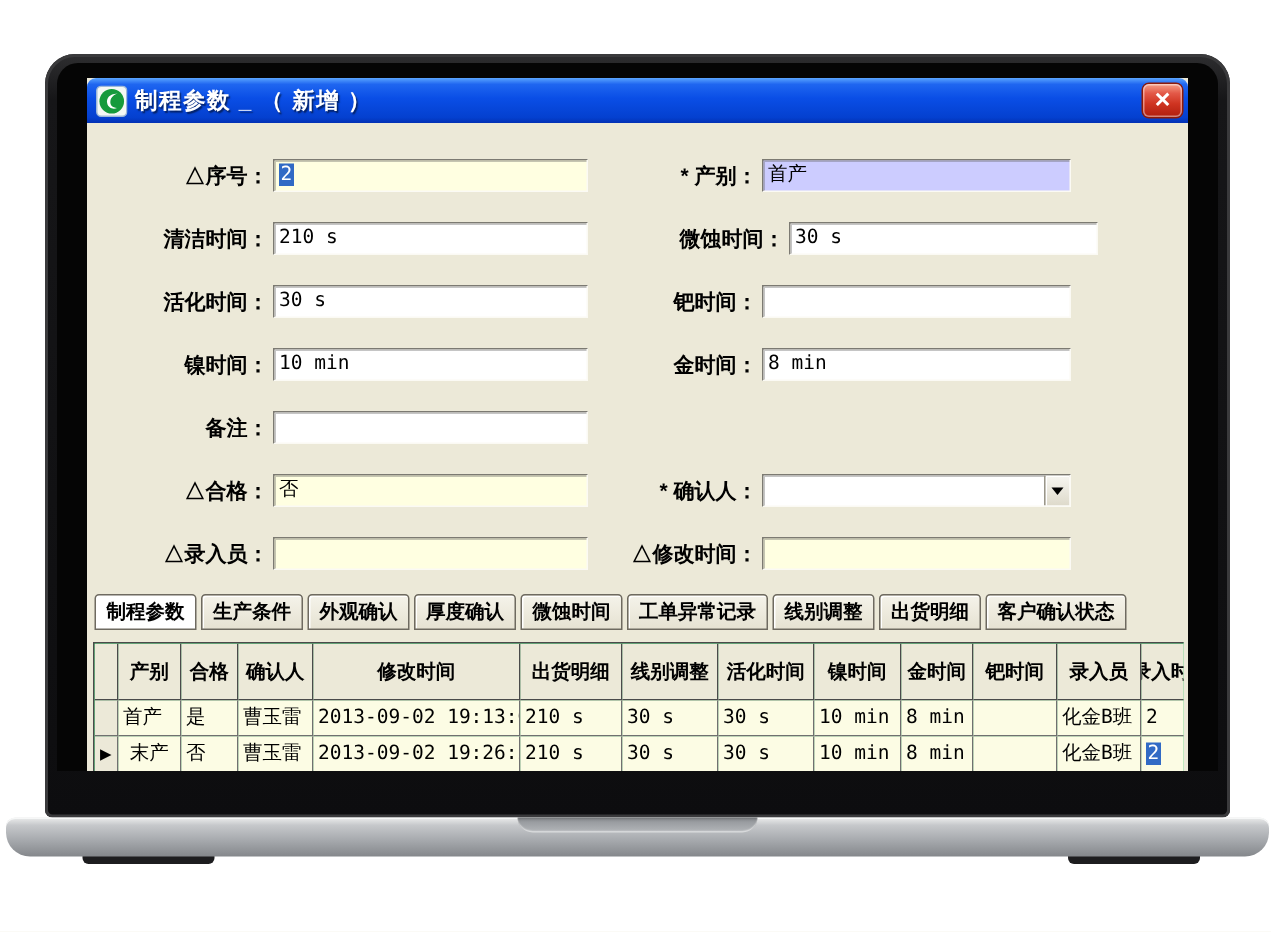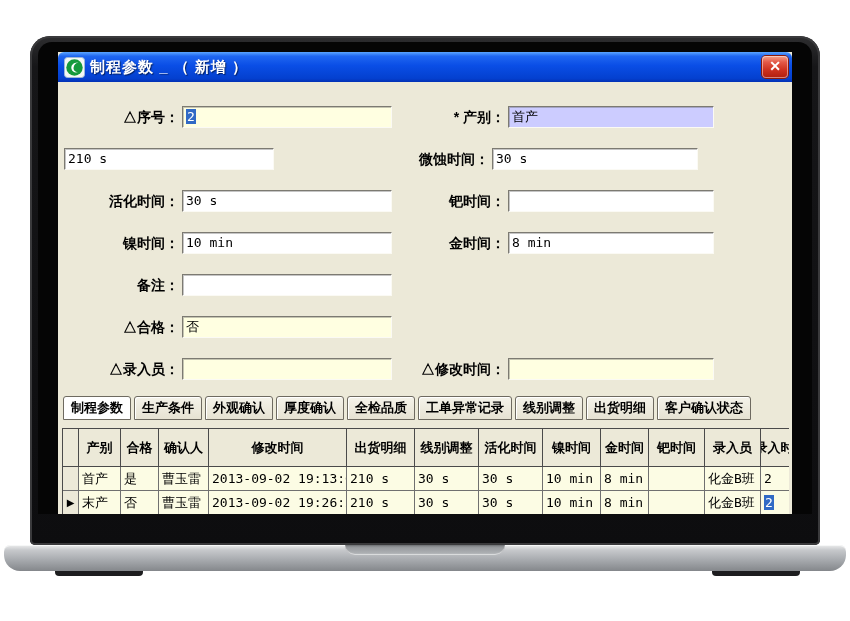--- a/index.html
+++ b/index.html
@@ -93,20 +93,21 @@
           </span>
           <span class="title">制程参数 _ （ 新增 ）</span>
           <div class="closebtn">✕</div>
         </div>
 
         <div class="f" style="left:6px;top:54px">
           <label class="lab" style="width:118px">△序号：</label>
           <div class="box yellow" style="width:210px"><span class="selected">2</span></div>
         </div>
         <div class="f" style="left:6px;top:96px">
+          <label class="lab" style="width:118px">清洁时间：</label>
           <div class="box" style="width:210px">210 s</div>
         </div>
         <div class="f" style="left:6px;top:138px">
           <label class="lab" style="width:118px">活化时间：</label>
           <div class="box" style="width:210px">30 s</div>
         </div>
         <div class="f" style="left:6px;top:180px">
           <label class="lab" style="width:118px">镍时间：</label>
           <div class="box" style="width:210px">10 min</div>
         </div>
@@ -120,43 +121,52 @@
         </div>
         <div class="f" style="left:6px;top:306px">
           <label class="lab" style="width:118px">△录入员：</label>
           <div class="box yellow" style="width:210px"></div>
         </div>
 
         <div class="f" style="left:340px;top:54px">
           <label class="lab" style="width:110px">* 产别：</label>
           <div class="box lavender" style="width:206px">首产</div>
         </div>
-        <div class="f" style="left:324px;top:96px">
+        <div class="f" style="left:358px;top:96px">
           <label class="lab" style="width:110px">微蚀时间：</label>
           <div class="box" style="width:206px">30 s</div>
         </div>
         <div class="f" style="left:340px;top:138px">
           <label class="lab" style="width:110px">钯时间：</label>
           <div class="box" style="width:206px"></div>
         </div>
         <div class="f" style="left:340px;top:180px">
           <label class="lab" style="width:110px">金时间：</label>
           <div class="box" style="width:206px">8 min</div>
+        </div>
+        <div class="f" style="left:340px;top:264px">
+          <label class="lab" style="width:110px">* 确认人：</label>
+          <div class="box combo" style="width:206px">
+            <span class="cval"></span>
+            <span class="cbtn">
+                <span class="arr"></span>
+              </span>
+          </div>
         </div>
         <div class="f" style="left:340px;top:306px">
           <label class="lab" style="width:110px">△修改时间：</label>
           <div class="box yellow" style="width:206px"></div>
         </div>
 
         <div class="tabbar">
             <div class="tab active">制程参数</div>
             <div class="tab">生产条件</div>
             <div class="tab">外观确认</div>
             <div class="tab">厚度确认</div>
-            <div class="tab">全检品质</div>
+            <div class="tab">微蚀时间</div>
             <div class="tab">工单异常记录</div>
             <div class="tab">线别调整</div>
             <div class="tab">出货明细</div>
             <div class="tab">客户确认状态</div>
           </div>
         <div class="grid">
             <div class="grow ghead">
               <div class="gcell hcell" style="width: 16px;"></div>
               <div class="gcell hcell" style="width: 42px;">产别</div>
               <div class="gcell hcell" style="width: 38px;">合格</div>
@@ -181,21 +191,21 @@
               <div class="gcell dcell" style="width: 64px;">30 s</div>
               <div class="gcell dcell" style="width: 64px;">30 s</div>
               <div class="gcell dcell" style="width: 58px;">10 min</div>
               <div class="gcell dcell" style="width: 48px;">8 min</div>
               <div class="gcell dcell" style="width: 56px;"></div>
               <div class="gcell dcell" style="width: 56px;">化金B班</div>
               <div class="gcell dcell" style="width: 40px;">2</div>
             </div>
             <div class="grow">
               <div class="gcell scell" style="width: 16px;">▶</div>
-              <div class="gcell dcell" style="width: 42px;">末产</div>
+              <div class="gcell dcell" style="width: 42px; text-align: center;">末产</div>
               <div class="gcell dcell" style="width: 38px;">否</div>
               <div class="gcell dcell" style="width: 50px;">曹玉雷</div>
               <div class="gcell dcell" style="width: 138px;">2013-09-02 19:26:23</div>
               <div class="gcell dcell" style="width: 68px;">210 s</div>
               <div class="gcell dcell" style="width: 64px;">30 s</div>
               <div class="gcell dcell" style="width: 64px;">30 s</div>
               <div class="gcell dcell" style="width: 58px;">10 min</div>
               <div class="gcell dcell" style="width: 48px;">8 min</div>
               <div class="gcell dcell" style="width: 56px;"></div>
               <div class="gcell dcell" style="width: 56px;">化金B班</div>

